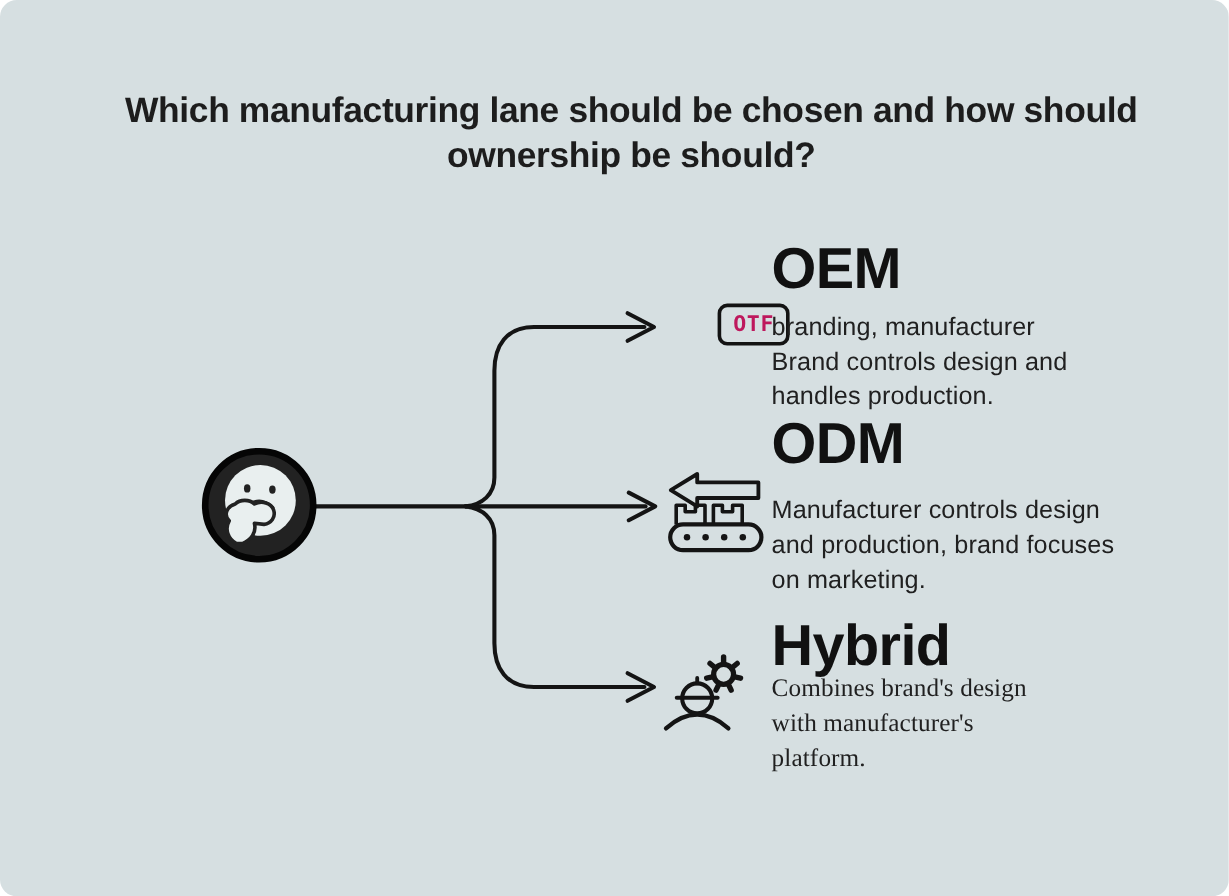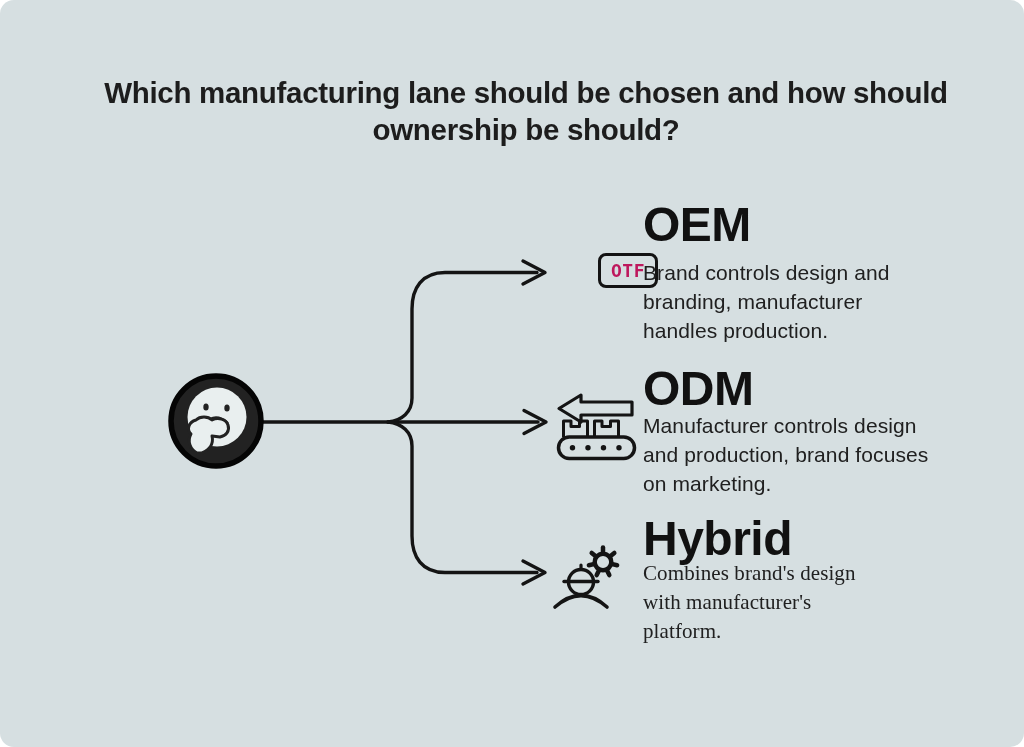--- a/index.html
+++ b/index.html
@@ -49,21 +49,21 @@
     left: 643px;
     font-size: 21px;
     line-height: 29px;
     letter-spacing: 0.1px;
     color: #202020;
   }
   .branch-desc .line { display: block; }
 
   #oem-heading    { top: 202px; }
   #oem-desc       { top: 258px; }
-  #odm-heading    { top: 366px; }
+  #odm-heading    { top: 348px; }
   #odm-desc       { top: 411px; }
   #hybrid-heading { top: 502px; margin-top: 14px; }
   #hybrid-desc    { top: 559px; font-family: Liberation Serif, serif; }
 
   .otf-badge {
     position: absolute;
     left: 562px;
     top: 253px;
     width: 60px;
     height: 35px;
@@ -144,22 +144,22 @@
       </g>
     </g>
   </svg>
 
   <div class="otf-badge">
     <span>OTF</span>
   </div>
 
   <div class="branch-heading" id="oem-heading">OEM</div>
   <div class="branch-desc" id="oem-desc">
+    <span class="line">branding, manufacturer</span>
     <span class="line">Brand controls design and</span>
-    <span class="line">branding, manufacturer</span>
     <span class="line">handles production.</span>
   </div>
 
   <div class="branch-heading" id="odm-heading">ODM</div>
   <div class="branch-desc" id="odm-desc">
     <span class="line">Manufacturer controls design</span>
     <span class="line">and production, brand focuses</span>
     <span class="line">on marketing.</span>
   </div>
 

